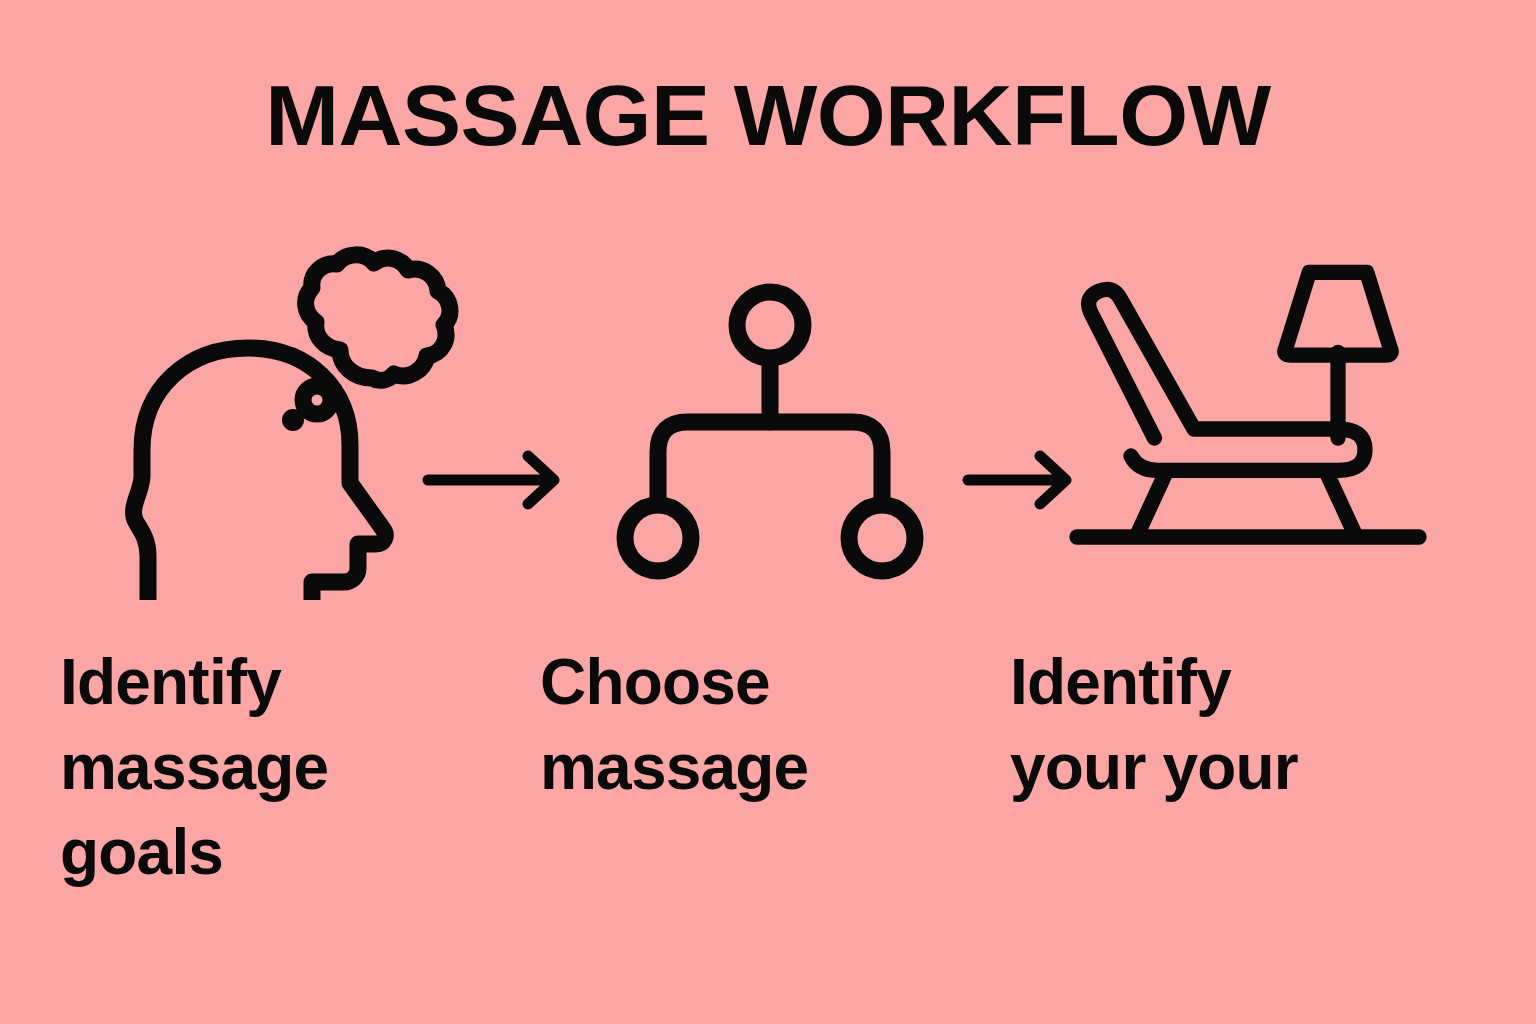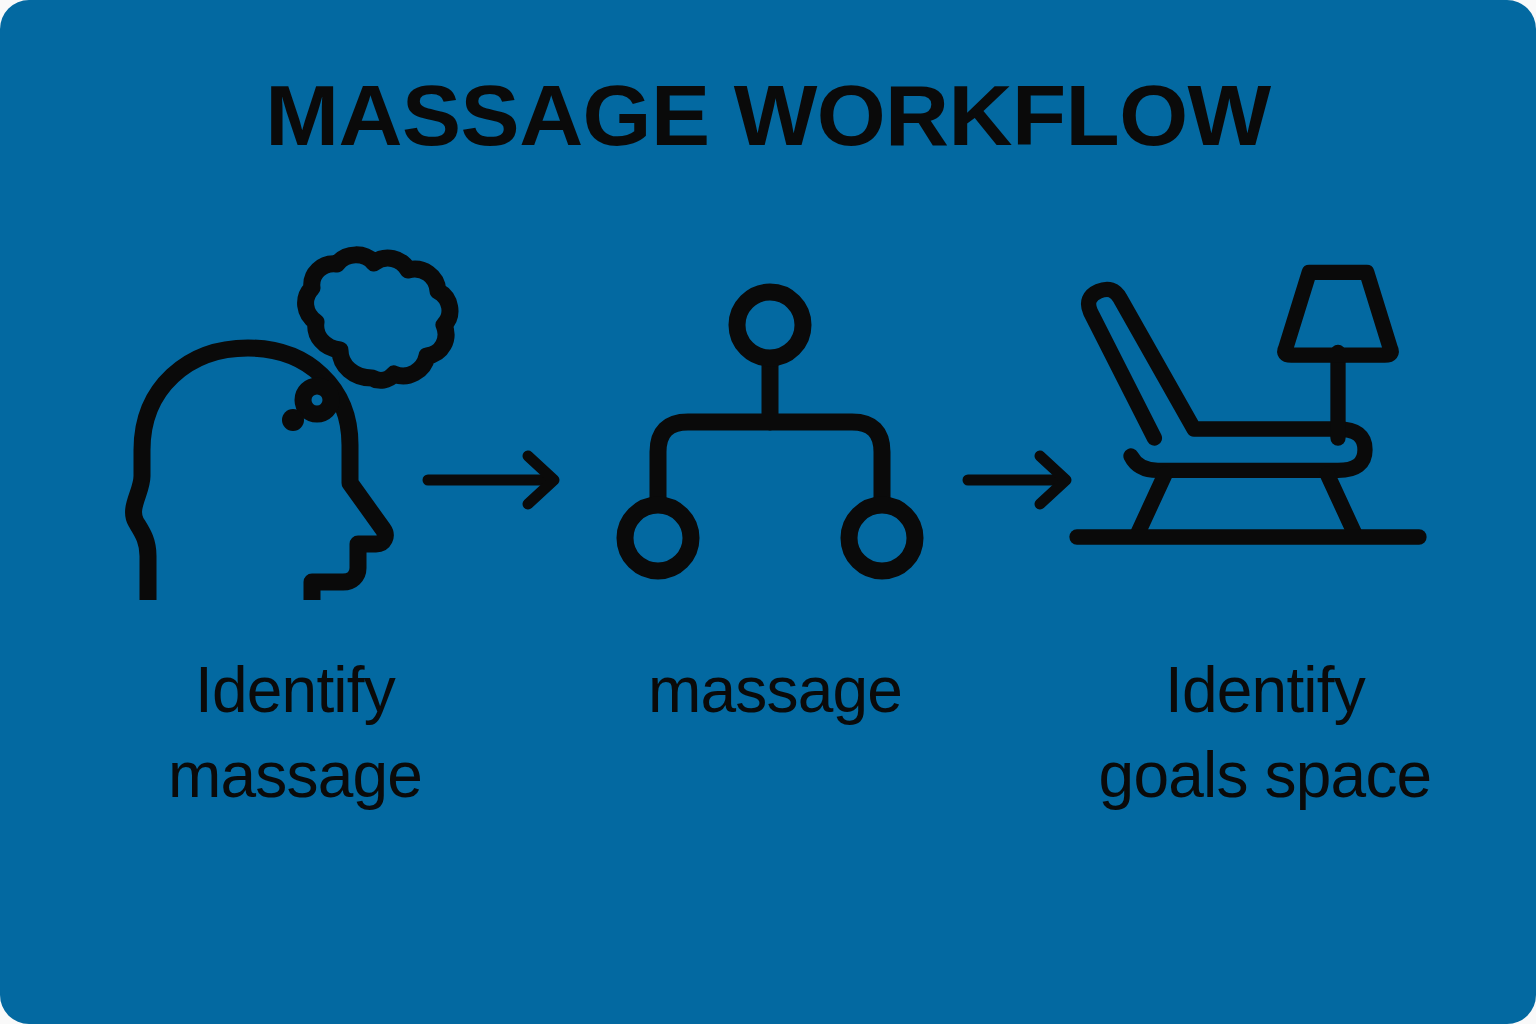--- a/index.html
+++ b/index.html
@@ -11,22 +11,21 @@
     height: 1024px;
     background: #f9f9f9;
     font-family: "Liberation Sans", sans-serif;
     overflow: hidden;
     position: relative;
   }
 
   .infographic {
     position: absolute;
     inset: 0;
-    background: #0369a1;
-    border-radius: 29px;
+    background: #fca5a5;
   }
 
   
   .title {
     position: absolute;
     top: 72px;
     left: 0;
     width: 1536px;
     text-align: center;
     font-family: "Liberation Sans", sans-serif;
@@ -81,24 +80,24 @@
   
   .captions {
     position: absolute;
     top: 640px;
     left: 0;
     width: 1536px;
     height: 330px;
   }
   .caption {
     position: absolute;
-    top: 8px;
-    text-align: center;
+    top: 0;
+    text-align: left;
     font-family: "Liberation Sans", sans-serif;
-    font-weight: normal;
+    font-weight: bold;
     font-size: 64px;
     line-height: 1.33;
     color: #0a0a0a;
     letter-spacing: -0.8px;
   }
   .caption-1 { left: 60px;   width: 470px; }
   .caption-2 { left: 540px;  width: 470px; }
   .caption-3 { left: 1010px; width: 510px; }
   .caption .cline { display: block; white-space: nowrap; }
   .caption .cline:empty { display: none; }
@@ -212,26 +211,28 @@
         </g>
       </svg>
     </div>
   </div>
 
   <div class="captions">
 
     <div class="caption caption-1">
       <span class="cline">Identify</span>
       <span class="cline">massage</span>
+      <span class="cline">goals</span>
     </div>
 
     <div class="caption caption-2">
+      <span class="cline">Choose</span>
       <span class="cline">massage</span>
     </div>
 
     <div class="caption caption-3">
       <span class="cline">Identify</span>
-      <span class="cline">goals space</span>
+      <span class="cline">your your</span>
 
     </div>
   </div>
 
 </div>
 
 </body></html>

